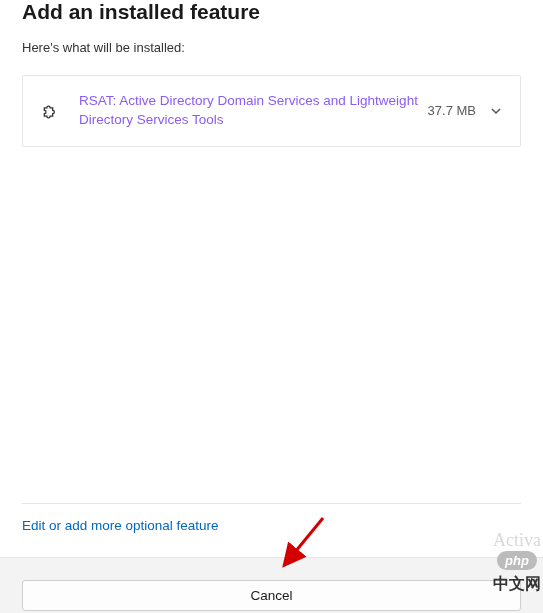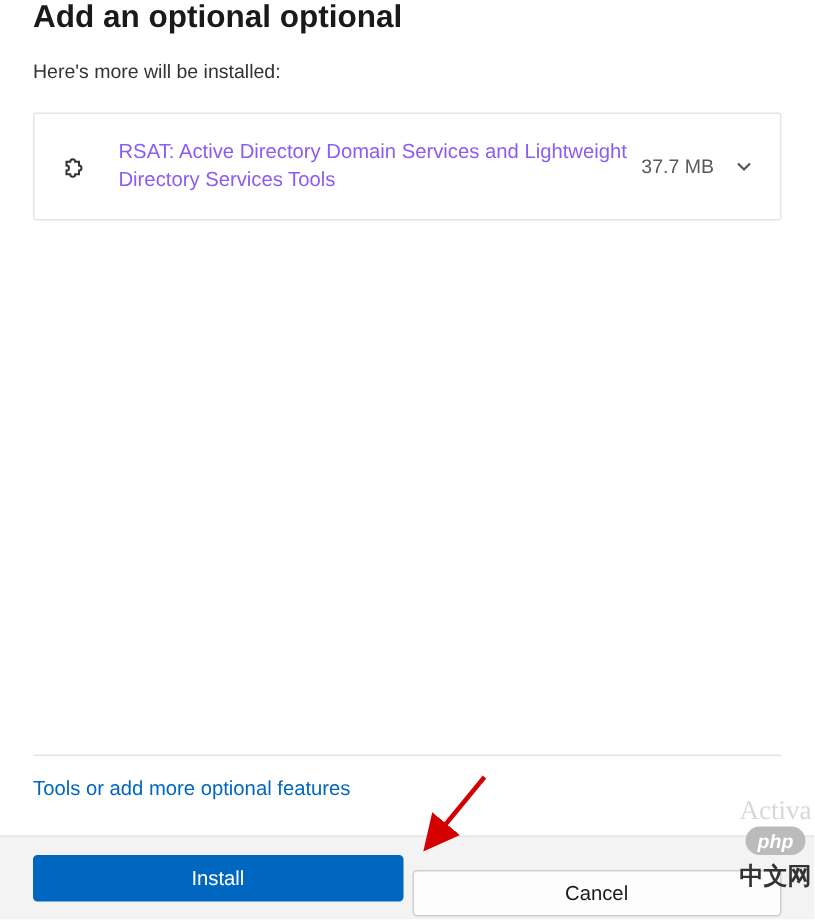--- a/index.html
+++ b/index.html
@@ -166,22 +166,22 @@
       color: #d8d8d8;
       font-size: 18px;
       font-family: Liberation Serif, serif;
       pointer-events: none;
     }
   </style>
 </head>
 <body>
 
 <div class="content">
-  <h1 class="title">Add an optional optional</h1>
-  <p class="subtitle">Here's more will be installed:</p>
+  <h1 class="title">Add an installed feature</h1>
+  <p class="subtitle">Here's what will be installed:</p>
 
   <div class="feature-list">
     <div class="feature-item">
       <span class="feature-icon">
         <svg viewBox="0 0 24 24" fill="none" stroke="#333" stroke-width="1.6">
           <path d="M4 7h3a2 2 0 1 1 4 0h3v3a2 2 0 1 1 0 4v3h-3a2 2 0 1 1-4 0H4v-3a2 2 0 1 0 0-4V7z"></path>
         </svg>
       </span>
       <span class="feature-name">RSAT: Active Directory Domain Services and Lightweight Directory Services Tools</span>
       <span class="feature-size">37.7 MB</span>
@@ -189,25 +189,24 @@
         <svg viewBox="0 0 12 12">
             <path d="M2 4l4 4 4-4"></path>
           </svg>
       </span>
     </div>
   </div>
 </div>
 
 <div class="lower-section">
   <hr class="divider" style="margin-left:0;margin-right:0;">
-  <a class="link">Tools or add more optional features</a>
+  <a class="link">Edit or add more optional feature</a>
 </div>
 
 <div class="button-bar">
-  <button class="btn btn-primary">Install</button>
   <button class="btn btn-secondary">Cancel</button>
 </div>
 
 <div class="activate-faint">Activa</div>
 
 <svg class="arrow-overlay" viewBox="0 0 50 60">
   <defs>
     <marker id="arrowhead" markerWidth="8" markerHeight="8" refX="6" refY="4" orient="auto">
       <polygon points="0 0, 8 4, 0 8" fill="#d40000"></polygon>
     </marker>

